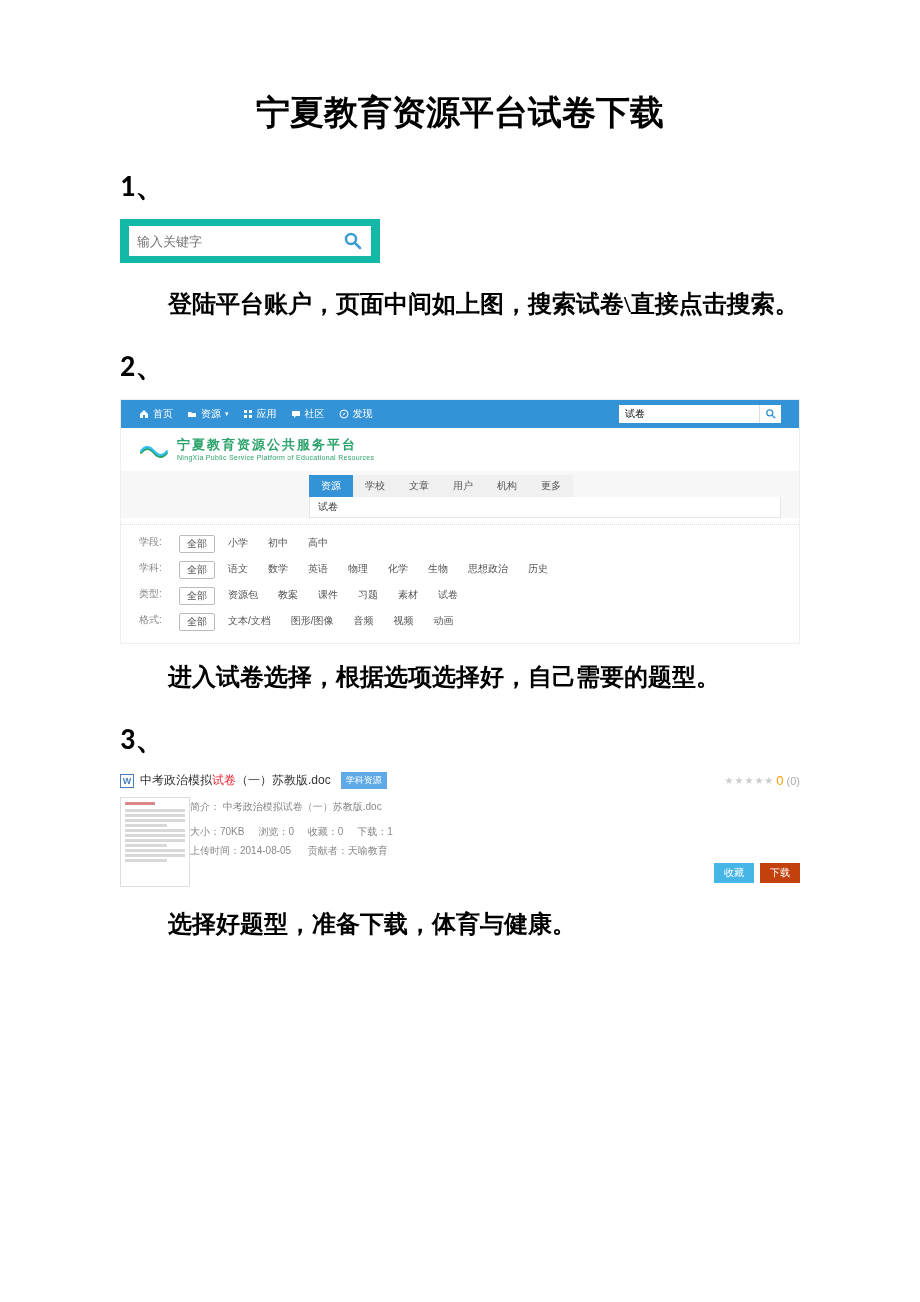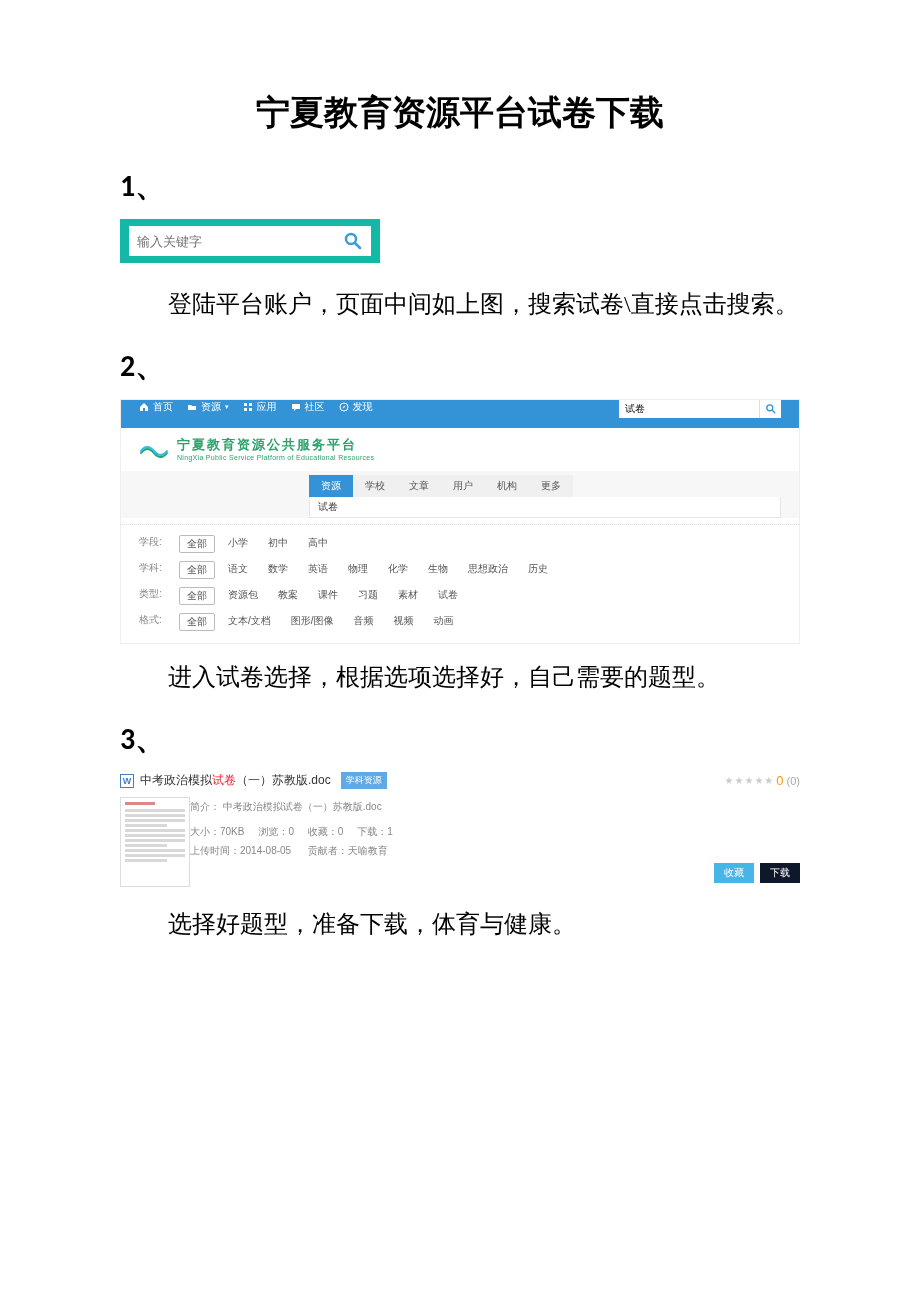--- a/index.html
+++ b/index.html
@@ -23,20 +23,21 @@
     font-weight: bold;
     font-family: Calibri, "SimSun", sans-serif;
     margin: 18px 0 12px 0;
   }
   .body-text {
     font-size: 24px;
     font-family: "SimSun", serif;
     line-height: 1.8;
     margin: 10px 0 20px 0;
     text-indent: 2em;
+    font-weight: bold;
   }
 
   
   .fig1-wrap {
     width: 260px;
     background: #14b8a6;
     padding: 7px 9px;
     margin: 6px 0 20px 0;
   }
   .fig1-inner {
@@ -67,21 +68,21 @@
     background: #fff;
     font-size: 11px;
     border: 1px solid #eee;
     margin: 6px 0 12px 0;
   }
   .fig2-topbar {
     background: #3393d6;
     color: #fff;
     height: 28px;
     display: flex;
-    align-items: flex-start;
+    align-items: center;
     padding: 0 18px;
     gap: 14px;
   }
   .fig2-nav {
     display: flex; align-items: center; gap: 4px;
     font-size: 10px;
     white-space: nowrap;
   }
   .fig2-nav .ico { width:10px; height:10px; display:inline-flex; }
   .fig2-nav .ico svg { display:block; }
@@ -221,21 +222,21 @@
     padding-bottom:4px;
   }
   .fig3-btn {
     display:inline-block;
     font-size:10px;
     color:#fff;
     padding:3px 10px;
     cursor:pointer;
   }
   .fig3-btn.fav { background:#45b6e6; }
-  .fig3-btn.dl  { background:#0f172a; }
+  .fig3-btn.dl  { background:#c2410c; }
 </style>
 </head>
 <body>
 
 <h1 class="doc-title">宁夏教育资源平台试卷下载</h1>
 
 <h2 class="step-heading">1、</h2>
 
 <div class="fig1-wrap">
   <div class="fig1-inner">

